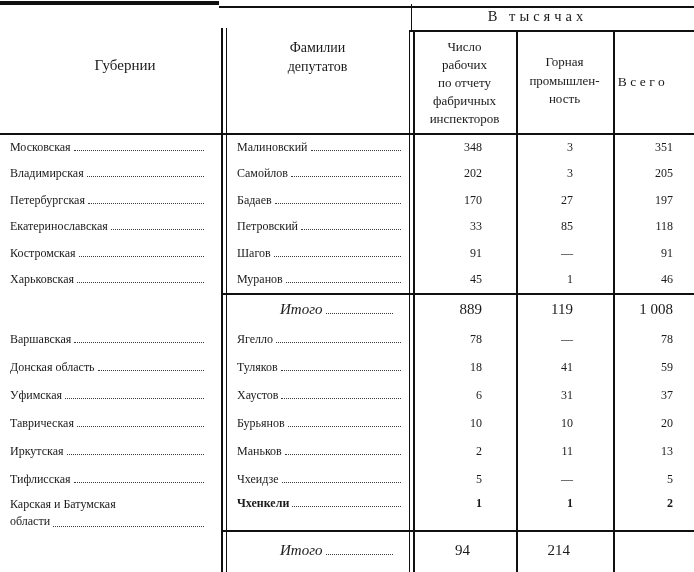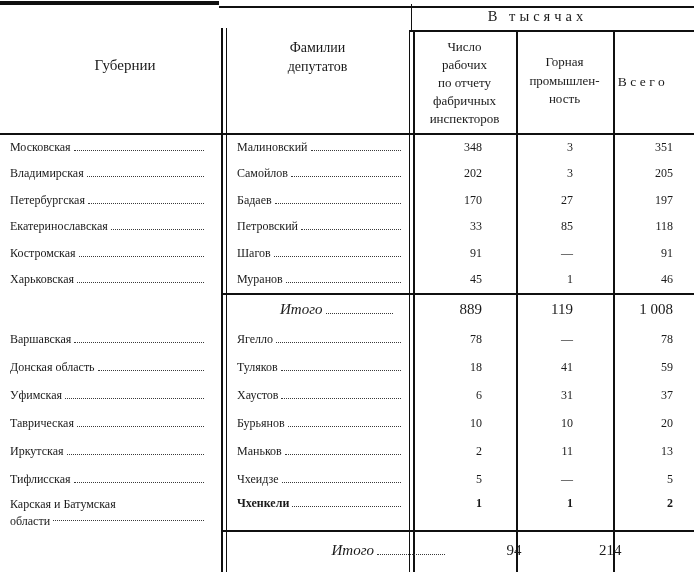--- a/index.html
+++ b/index.html
@@ -31,24 +31,24 @@
   .c2{width:191px;padding-left:15px;display:flex;align-items:baseline;}
   .c3{width:103px;padding-right:34px;text-align:right;}
   .c4{width:97px;padding-right:40px;text-align:right;}
   .c5{width:81px;padding-right:21px;text-align:right;}
   .leader{flex:1;border-bottom:1.5px dotted #3a3a3a;margin:0 0 3px 3px;min-width:8px;}
   .c1 .leader{margin-right:18px;}
   .c2 .leader{margin-right:12px;}
   
   .c1.twolines{display:block;padding-top:2px;}
   .c1.twolines .l1{display:block;line-height:17px;}
-  .c1.twolines .l2{display:flex;align-items:center;line-height:17px;}
+  .c1.twolines .l2{display:flex;align-items:flex-end;line-height:17px;}
   .row-tall .c2,.row-tall .c3,.row-tall .c4,.row-tall .c5{padding-bottom:19px;font-weight:bold;}
   
-  .itogo-row{position:absolute;left:0;width:694px;display:flex;align-items:center;font-size:15px;justify-content:center;}
+  .itogo-row{position:absolute;left:0;width:694px;display:flex;align-items:center;font-size:15px;}
   .itogo1{top:294px;height:30px;}
   .itogo2{top:532px;height:36px;}
   .itogo-row .c2{padding-left:58px;}
   .itogo-row .c2 .leader{margin-right:20px;}
   .itogo-label{font-style:italic;}
 </style>
 </head>
 <body>
 
 <div id="page">

